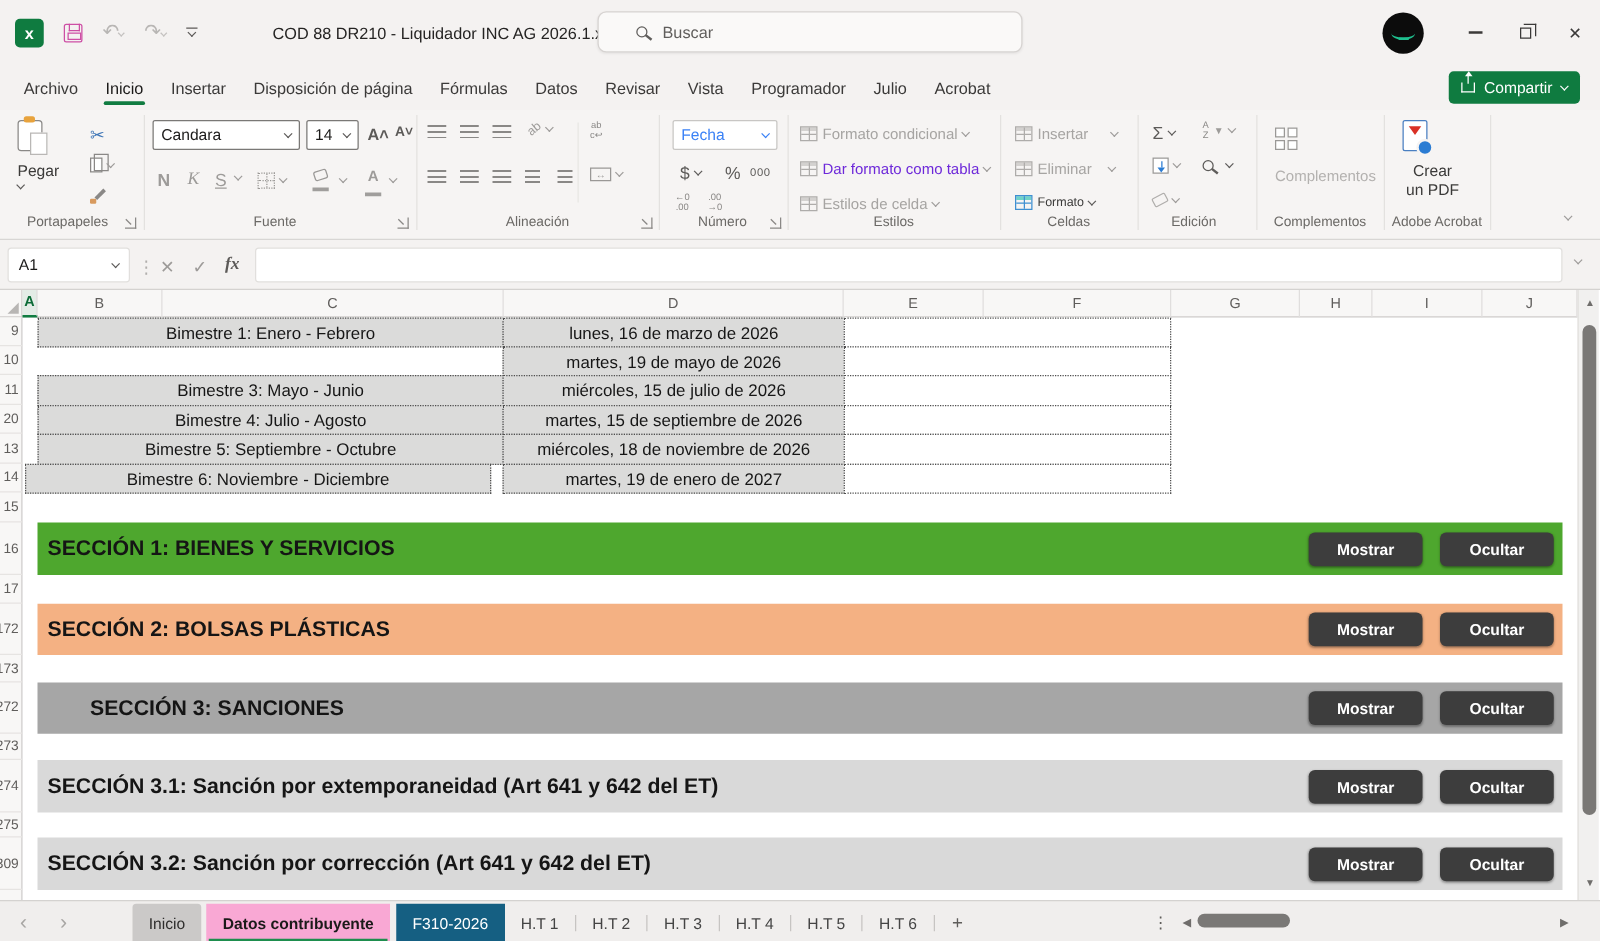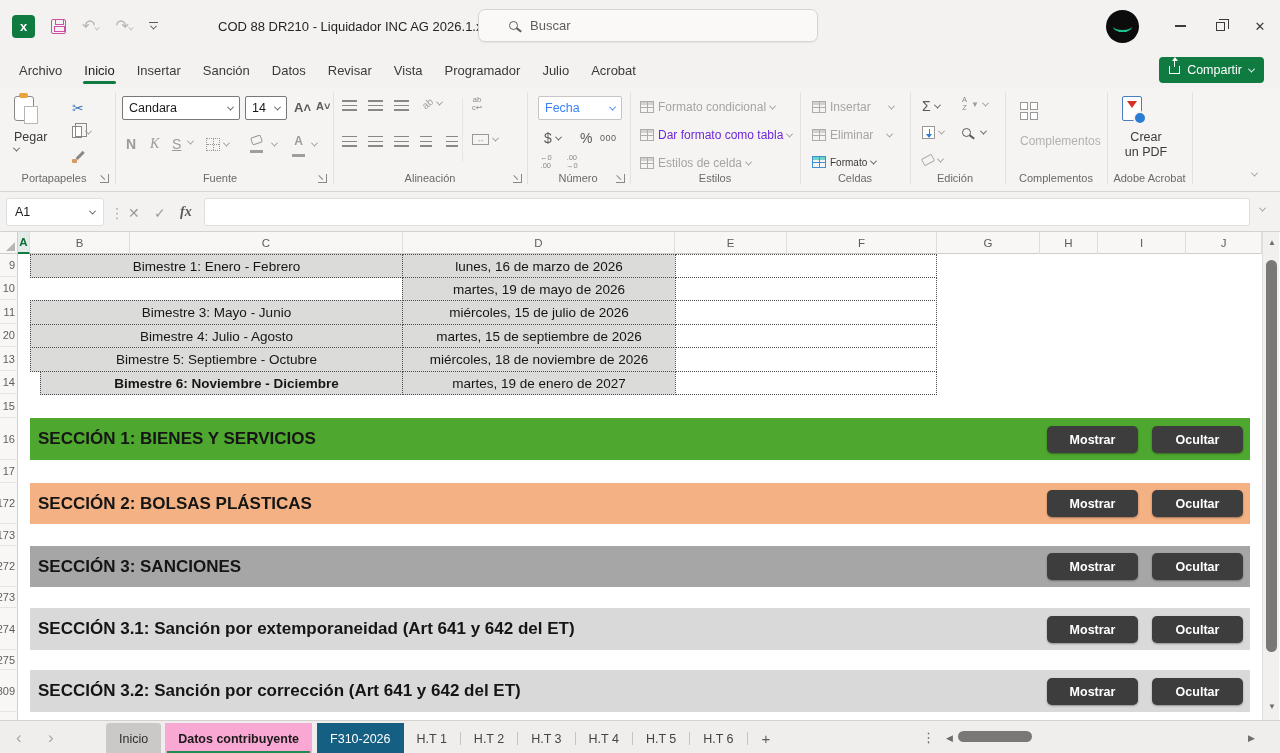--- a/index.html
+++ b/index.html
@@ -142,21 +142,22 @@
   <div class="wc" style="left:1238px">
       <span style="font-size:13px">✕</span>
     </div>
 </div>
 
 <div id="menubar">
   <div id="menu-tabs">
       <div class="mtab">Archivo</div>
       <div class="mtab active">Inicio</div>
       <div class="mtab">Insertar</div>
-      <div class="mtab">Sanción</div>
+      <div class="mtab">Disposición de página</div>
+      <div class="mtab">Fórmulas</div>
       <div class="mtab">Datos</div>
       <div class="mtab">Revisar</div>
       <div class="mtab">Vista</div>
       <div class="mtab">Programador</div>
       <div class="mtab">Julio</div>
       <div class="mtab">Acrobat</div>
     </div>
   <div id="share-btn">
     <span class="ic-share"></span>
     <span>Compartir</span>
@@ -408,34 +409,34 @@
       <div class="dcell blank" style="left: 675px; top: 45px; width: 262px; height: 24px;"></div>
       <div class="dcell" style="left: 30px; top: 68px; width: 373px; height: 25px;">Bimestre 3: Mayo - Junio</div>
       <div class="dcell" style="left: 402px; top: 68px; width: 274px; height: 25px;">miércoles, 15 de julio de 2026</div>
       <div class="dcell blank" style="left: 675px; top: 68px; width: 262px; height: 25px;"></div>
       <div class="dcell" style="left: 30px; top: 92px; width: 373px; height: 24px;">Bimestre 4: Julio - Agosto</div>
       <div class="dcell" style="left: 402px; top: 92px; width: 274px; height: 24px;">martes, 15 de septiembre de 2026</div>
       <div class="dcell blank" style="left: 675px; top: 92px; width: 262px; height: 24px;"></div>
       <div class="dcell" style="left: 30px; top: 115px; width: 373px; height: 25px;">Bimestre 5: Septiembre - Octubre</div>
       <div class="dcell" style="left: 402px; top: 115px; width: 274px; height: 25px;">miércoles, 18 de noviembre de 2026</div>
       <div class="dcell blank" style="left: 675px; top: 115px; width: 262px; height: 25px;"></div>
-      <div class="dcell" style="left: 40px; top: 139px; width: 373px; height: 24px; font-weight: bold;">Bimestre 6: Noviembre - Diciembre</div>
+      <div class="dcell" style="left: 20px; top: 139px; width: 373px; height: 24px;">Bimestre 6: Noviembre - Diciembre</div>
       <div class="dcell" style="left: 402px; top: 139px; width: 274px; height: 24px;">martes, 19 de enero de 2027</div>
       <div class="dcell blank" style="left: 675px; top: 139px; width: 262px; height: 24px;"></div>
       <div class="band" style="top: 186px; height: 42px; background: rgb(78, 167, 46);">
         <span>SECCIÓN 1: BIENES Y SERVICIOS</span>
       </div>
       <div class="sbtn" style="left: 1047px; top: 194px;">Mostrar</div>
       <div class="sbtn" style="left: 1152px; top: 194px;">Ocultar</div>
       <div class="band" style="top: 251px; height: 41px; background: rgb(244, 177, 131);">
         <span>SECCIÓN 2: BOLSAS PLÁSTICAS</span>
       </div>
       <div class="sbtn" style="left: 1047px; top: 258px;">Mostrar</div>
       <div class="sbtn" style="left: 1152px; top: 258px;">Ocultar</div>
-      <div class="band" style="top: 314px; height: 41px; background: rgb(166, 166, 166);">
+      <div class="band" style="top: 314px; height: 41px; background: rgb(166, 166, 166); padding-left: 34px;">
         <span>SECCIÓN 3: SANCIONES</span>
       </div>
       <div class="sbtn" style="left: 1047px; top: 321px;">Mostrar</div>
       <div class="sbtn" style="left: 1152px; top: 321px;">Ocultar</div>
       <div class="band" style="top: 376px; height: 42px; background: rgb(217, 217, 217);">
         <span>SECCIÓN 3.1: Sanción por extemporaneidad (Art 641 y 642 del ET)</span>
       </div>
       <div class="sbtn" style="left: 1047px; top: 384px;">Mostrar</div>
       <div class="sbtn" style="left: 1152px; top: 384px;">Ocultar</div>
       <div class="band" style="top: 438px; height: 42px; background: rgb(217, 217, 217);">

